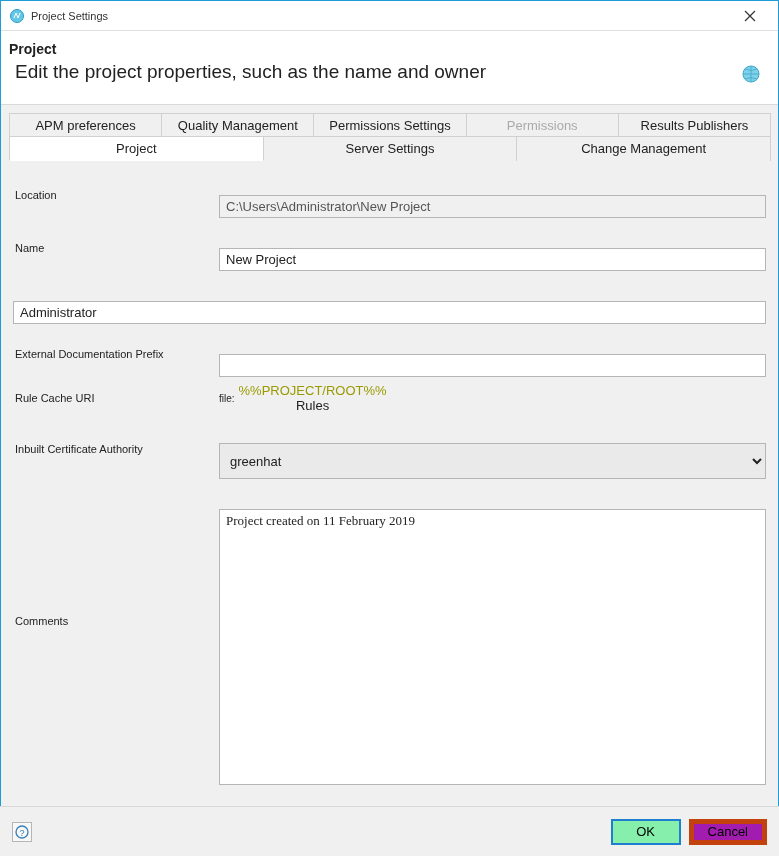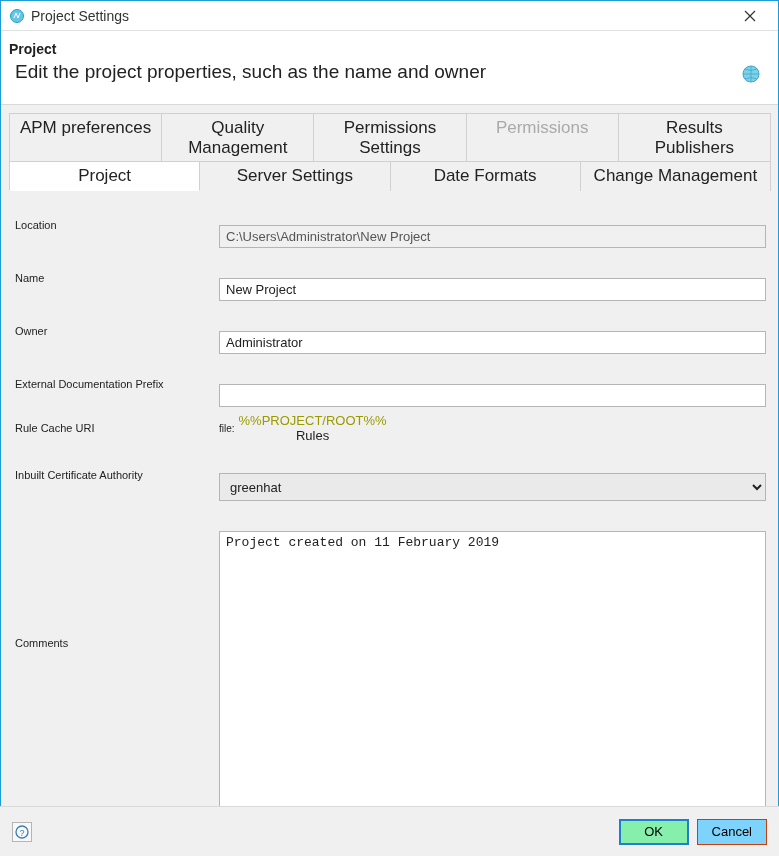--- a/index.html
+++ b/index.html
@@ -19,21 +19,21 @@
   display: flex;
   align-items: center;
   padding: 0 8px;
   border-bottom: 1px solid #e0e0e0;
 }
 .titlebar .app-icon {
   width: 16px; height: 16px;
   margin-right: 6px;
   display: flex; align-items: center; justify-content: center;
 }
-.titlebar .title { flex: 1; font-size: 14px; color: #333; }
+.titlebar .title { flex: 1; font-size: 11px; color: #333; }
 .titlebar .close { width: 40px; height: 100%; display: flex; align-items: center; justify-content: center; cursor: pointer; }
 .titlebar .close svg { width: 12px; height: 12px; }
 
 .header-area {
   background: #fff;
   padding: 10px 12px 18px 8px;
   border-bottom: 1px solid #d9d9d9;
   display: flex;
   align-items: flex-start;
   justify-content: space-between;
@@ -52,21 +52,21 @@
 .tabs { display: flex; flex-direction: column; }
 .tab-row { display: flex; }
 .tab {
   flex: 1;
   text-align: center;
   padding: 4px 8px;
   background: #f0f0f0;
   border: 1px solid #d0d0d0;
   border-bottom: none;
   cursor: pointer;
-  font-size: 17px;
+  font-size: 13px;
   color: #222;
   margin-right: -1px;
 }
 .tab.disabled { color: #aaa; cursor: default; }
 .tab.active {
   background: #ffffff;
   border-bottom: 1px solid #fff;
   position: relative;
   z-index: 2;
 }
@@ -102,26 +102,26 @@
   background: #fff;
   color: #222;
   margin-top: 24px;
 }
 .readonly {
   background: #f0f0f0;
   color: #555;
 }
 select.sel {
   background: #eaeaea;
-  height: 28px;
+  height: 36px;
 }
 textarea.ta {
   height: 276px;
   resize: none;
-  font-family: Liberation Mono, monospace;
+  font-family: Liberation Serif, serif;
 }
 .rule-uri-wrap { display: flex; align-items: center; gap: 4px; }
 .rule-uri-wrap .prefix { font-size: 10px; }
 
 .button-bar {
   position: absolute;
   bottom: 0; left: 0; right: 0;
   height: 50px;
   background: #f0f0f0;
   border-top: 1px solid #d9d9d9;
@@ -135,22 +135,22 @@
   display: flex; align-items: center; justify-content: center;
   cursor: pointer;
   background: #f8f8f8;
 }
 .button-bar .spacer { flex: 1; }
 .btn {
   min-width: 70px;
   height: 26px;
   padding: 0 14px;
   margin-left: 8px;
-  border: 1px solid #c2410c;
-  background: #7dd3fc;
+  border: 5px solid #c2410c;
+  background: #a21caf;
   cursor: pointer;
   font-family: inherit;
   font-size: 13px;
 }
 .btn.primary { border: 2px solid #1e7fce; background: #86efac; text-align: center; }
 
 .rule-colored { display: flex; align-items: center; }
 .rule-colored .varpart { color: #9a9a00; }
 </style>
 </head>
@@ -189,21 +189,20 @@
     <div class="tab-row row1">
       <div class="tab">APM preferences</div>
       <div class="tab">Quality Management</div>
       <div class="tab">Permissions Settings</div>
       <div class="tab disabled">Permissions</div>
       <div class="tab">Results Publishers</div>
     </div>
     <div class="tab-row row2">
       <div class="tab active">Project</div>
       <div class="tab">Server Settings</div>
-      <div class="tab">Date Formats</div>
       <div class="tab">Change Management</div>
     </div>
   </div>
 
   <div class="form">
 
     <div class="form-row">
       <div class="form-label">Location</div>
       <div class="form-input">
         <div class="readonly">C:\Users\Administrator\New Project</div>
@@ -211,21 +210,20 @@
     </div>
 
     <div class="form-row">
       <div class="form-label">Name</div>
       <div class="form-input">
         <input class="tf" type="text" value="New Project" style="">
       </div>
     </div>
 
     <div class="form-row">
-      <div class="form-label">Owner</div>
       <div class="form-input">
         <input class="tf" type="text" value="Administrator" style="">
       </div>
     </div>
 
     <div class="form-row">
       <div class="form-label">External Documentation Prefix</div>
       <div class="form-input">
         <input class="tf" type="text" value="" style="">
       </div>

